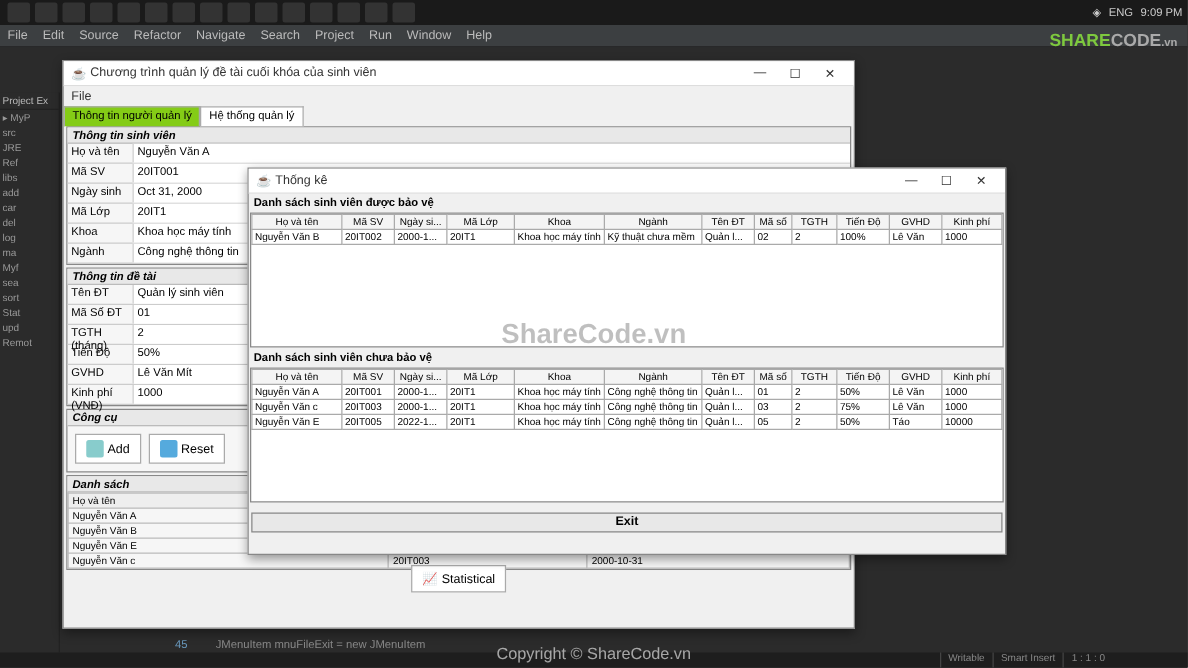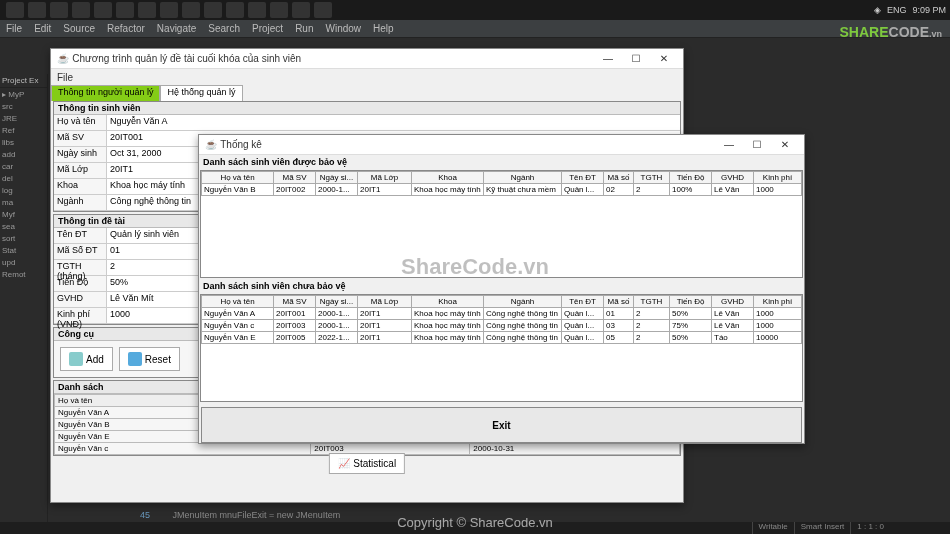--- a/index.html
+++ b/index.html
@@ -35,40 +35,40 @@
 .dlg-title .ctrls { margin-left: auto; display: flex; gap: 2px; }
 .dlg-title .ctrl { width: 26px; height: 16px; display: flex; align-items: center; justify-content: center; font-size: 10px; }
 .dlg-menu { height: 16px; font-size: 10px; padding: 0 6px; color: #333; display:flex; align-items:center; }
 
 
 .dlg1 { left: 50px; top: 48px; width: 634px; height: 455px; z-index: 50; }
 .tabs { display: flex; height: 16px; font-size: 9px; }
 .tab { padding: 1px 6px; background: #84cc16; border: 1px solid #aaa; border-bottom: none; }
 .tab.active { background: #fff; }
 .pane { border: 1px solid #888; margin: 0 2px 2px; background: #f6f6f6; }
-.section-title { background: #e8e8e8; font-size: 9px; padding: 1px 4px; border-bottom: 1px solid #bbb; font-weight: 600; }
+.section-title { background: #e8e8e8; font-size: 9px; padding: 1px 4px; border-bottom: 1px solid #bbb; font-weight: 600; font-style: italic; }
 .formrow { display: flex; border-bottom: 1px solid #ccc; height: 16px; }
 .formrow .lbl { width: 52px; font-size: 9px; padding: 1px 3px; }
 .formrow .val { flex: 1; font-size: 9px; background: #fff; border-left: 1px solid #ccc; padding: 1px 3px; }
 .tools { display: flex; gap: 6px; padding: 6px; }
 .btn { display: flex; align-items: center; gap: 3px; background: #fff; border: 1px solid #aaa; padding: 4px 8px; font-size: 10px; cursor: pointer; }
 .btn .ico { width: 14px; height: 14px; background: #8cc; border-radius: 2px; }
 .btn.reset .ico { background: #5ad; }
 .list-tbl { width: 100%; border-collapse: collapse; font-size: 8px; }
 .list-tbl th, .list-tbl td { border: 1px solid #bbb; padding: 1px 3px; text-align: left; }
 .list-tbl th { background: #eee; font-weight: 400; }
 .stat-btn { position: absolute; left: 50%; bottom: 28px; transform: translateX(-50%); }
 
 
 .dlg2 { left: 198px; top: 134px; width: 607px; height: 310px; z-index: 100; }
 .subhead { font-size: 9px; padding: 2px 4px; font-weight: 600; }
 .tbl { width: 100%; border-collapse: collapse; font-size: 8px; table-layout: fixed; }
 .tbl th, .tbl td { border: 1px solid #aaa; padding: 1px 2px; overflow: hidden; white-space: nowrap; text-align: left; }
 .tbl th { background: #f4f4f4; font-weight: 400; text-align: center; }
-.exit { width: 100%; border: 1px solid #888; background: #e8e8e8; height: 36px; font-size: 10px; font-weight: 600; cursor: pointer; }
+.exit { width: 100%; border: 1px solid #888; background: #e8e8e8; height: 16px; font-size: 10px; font-weight: 600; cursor: pointer; }
 .tbl-wrap { height: 108px; border: 1px solid #888; overflow: hidden; background: #fff; margin: 1px; }
 .tbl-wrap2 { height: 108px; border: 1px solid #888; overflow: hidden; background: #fff; margin: 1px; }
 </style>
 </head>
 <body>
 
 <div class="taskbar">
   <div class="titem"></div>
   <div class="titem"></div>
   <div class="titem"></div>

